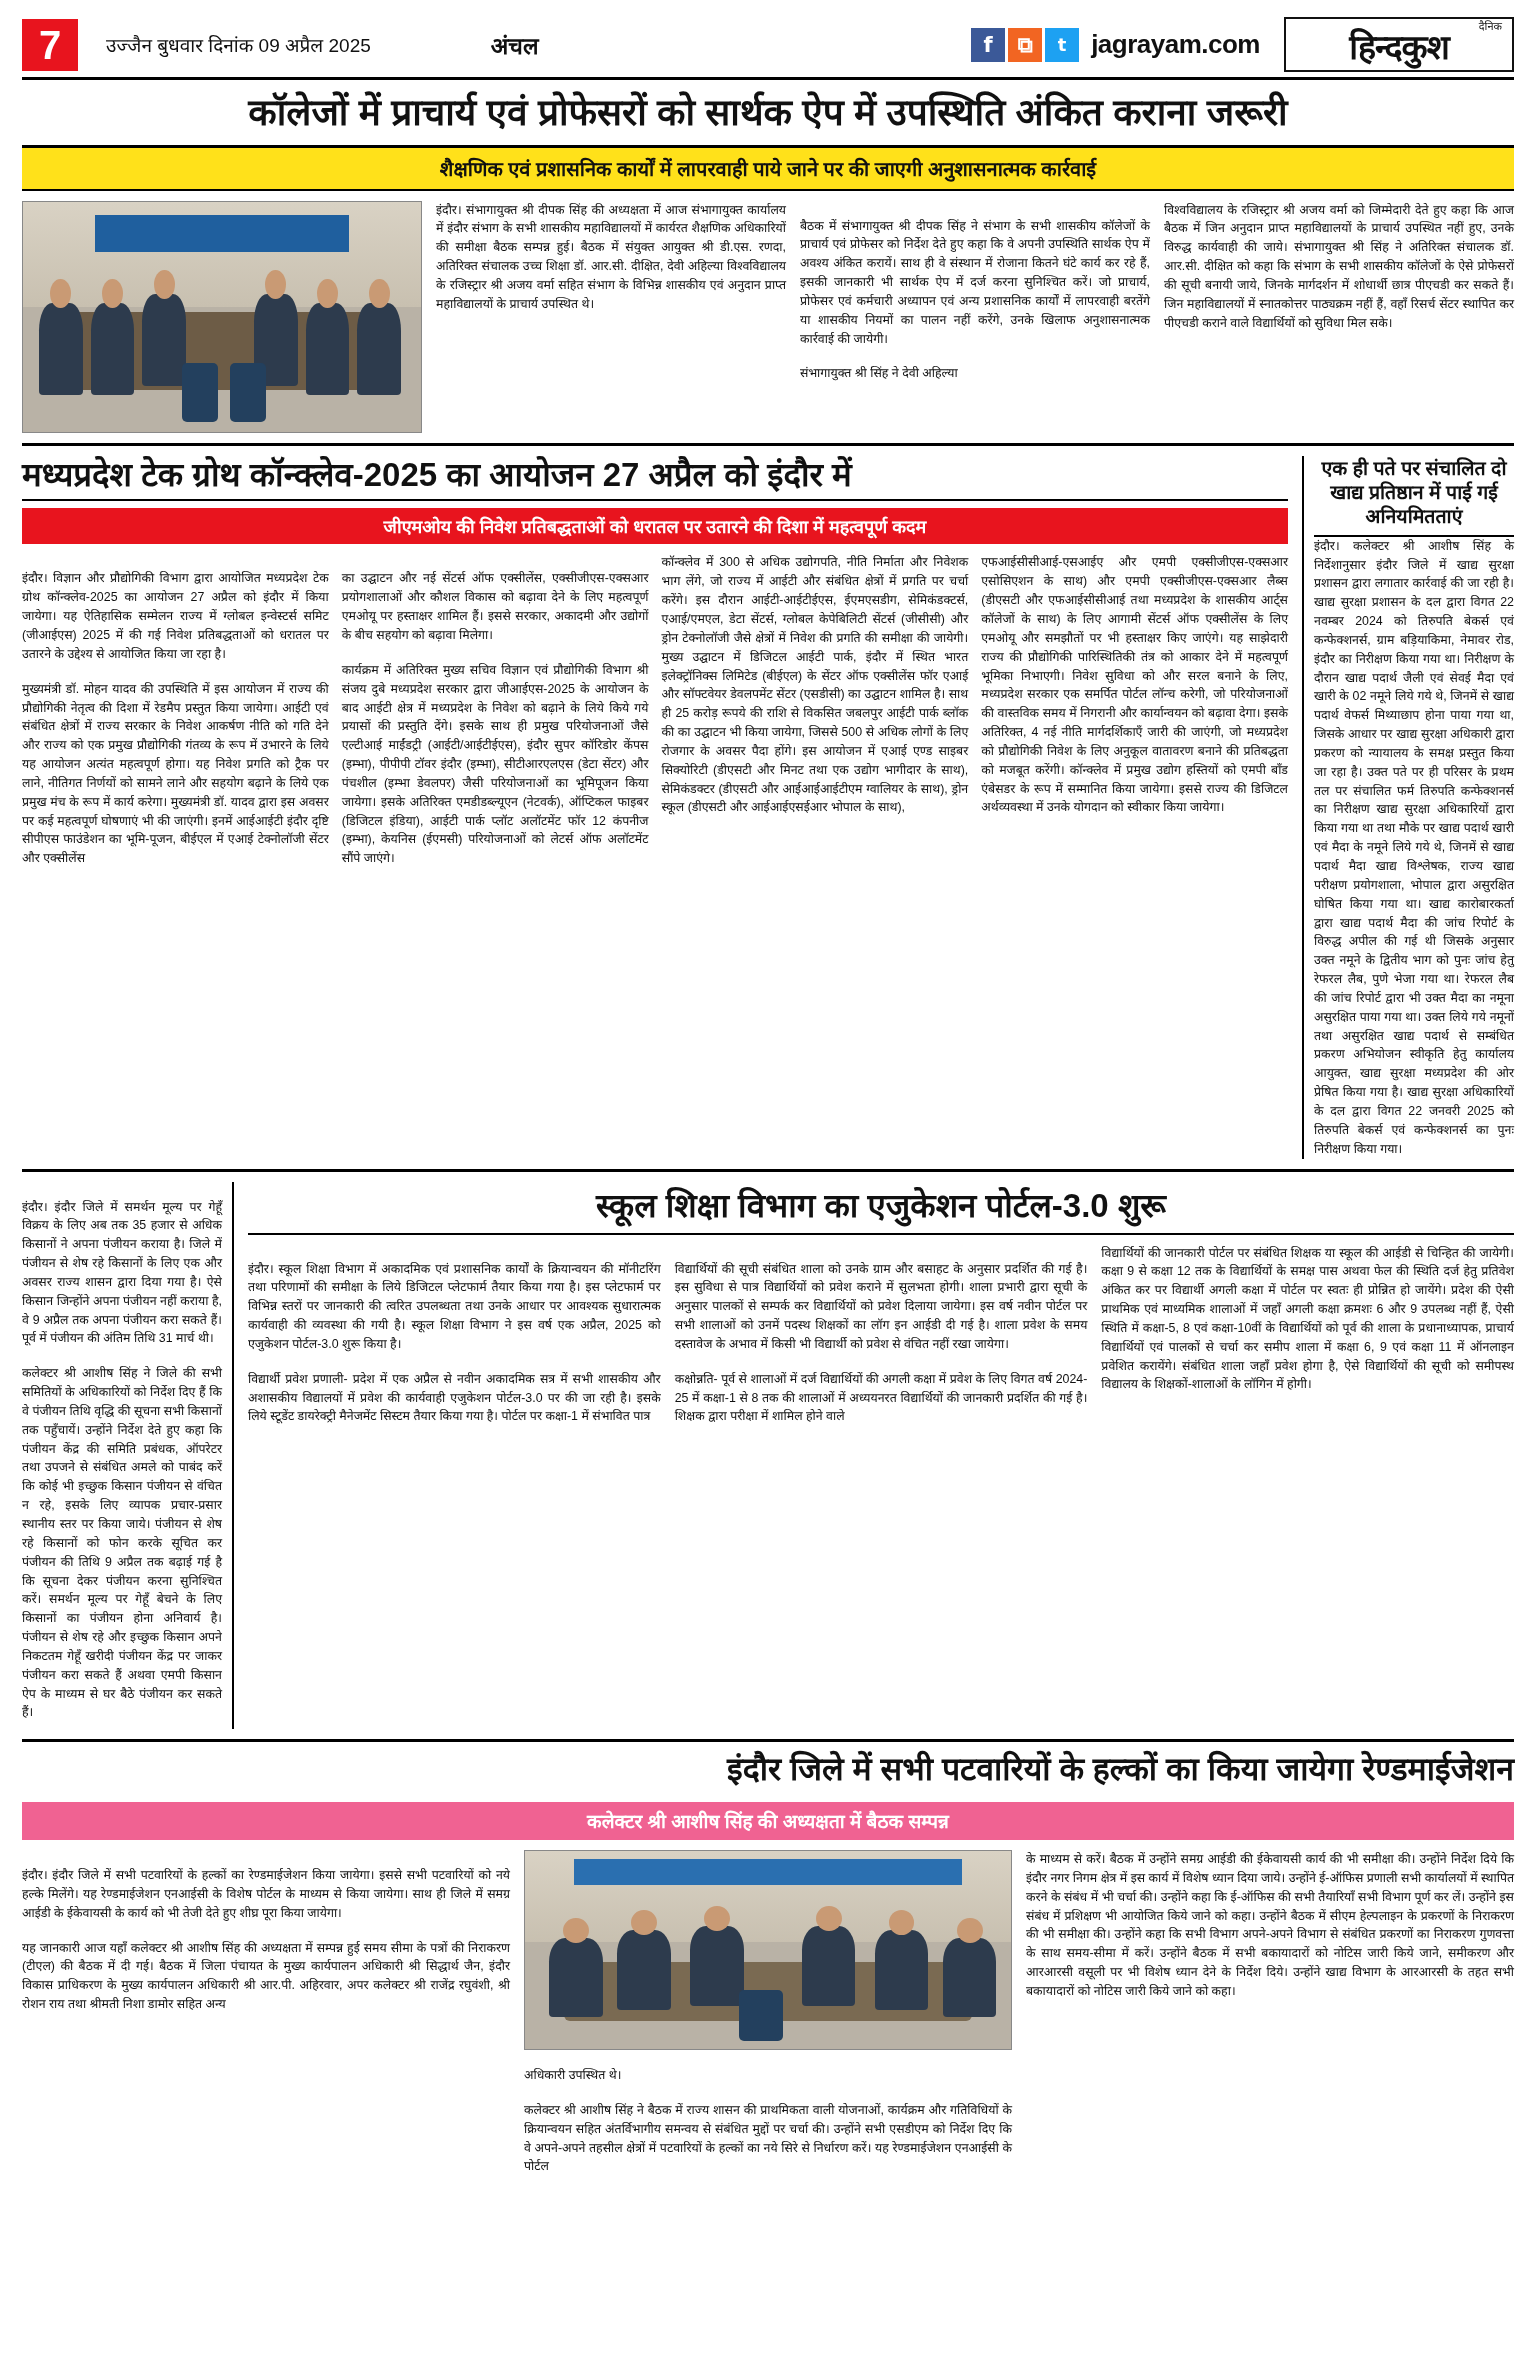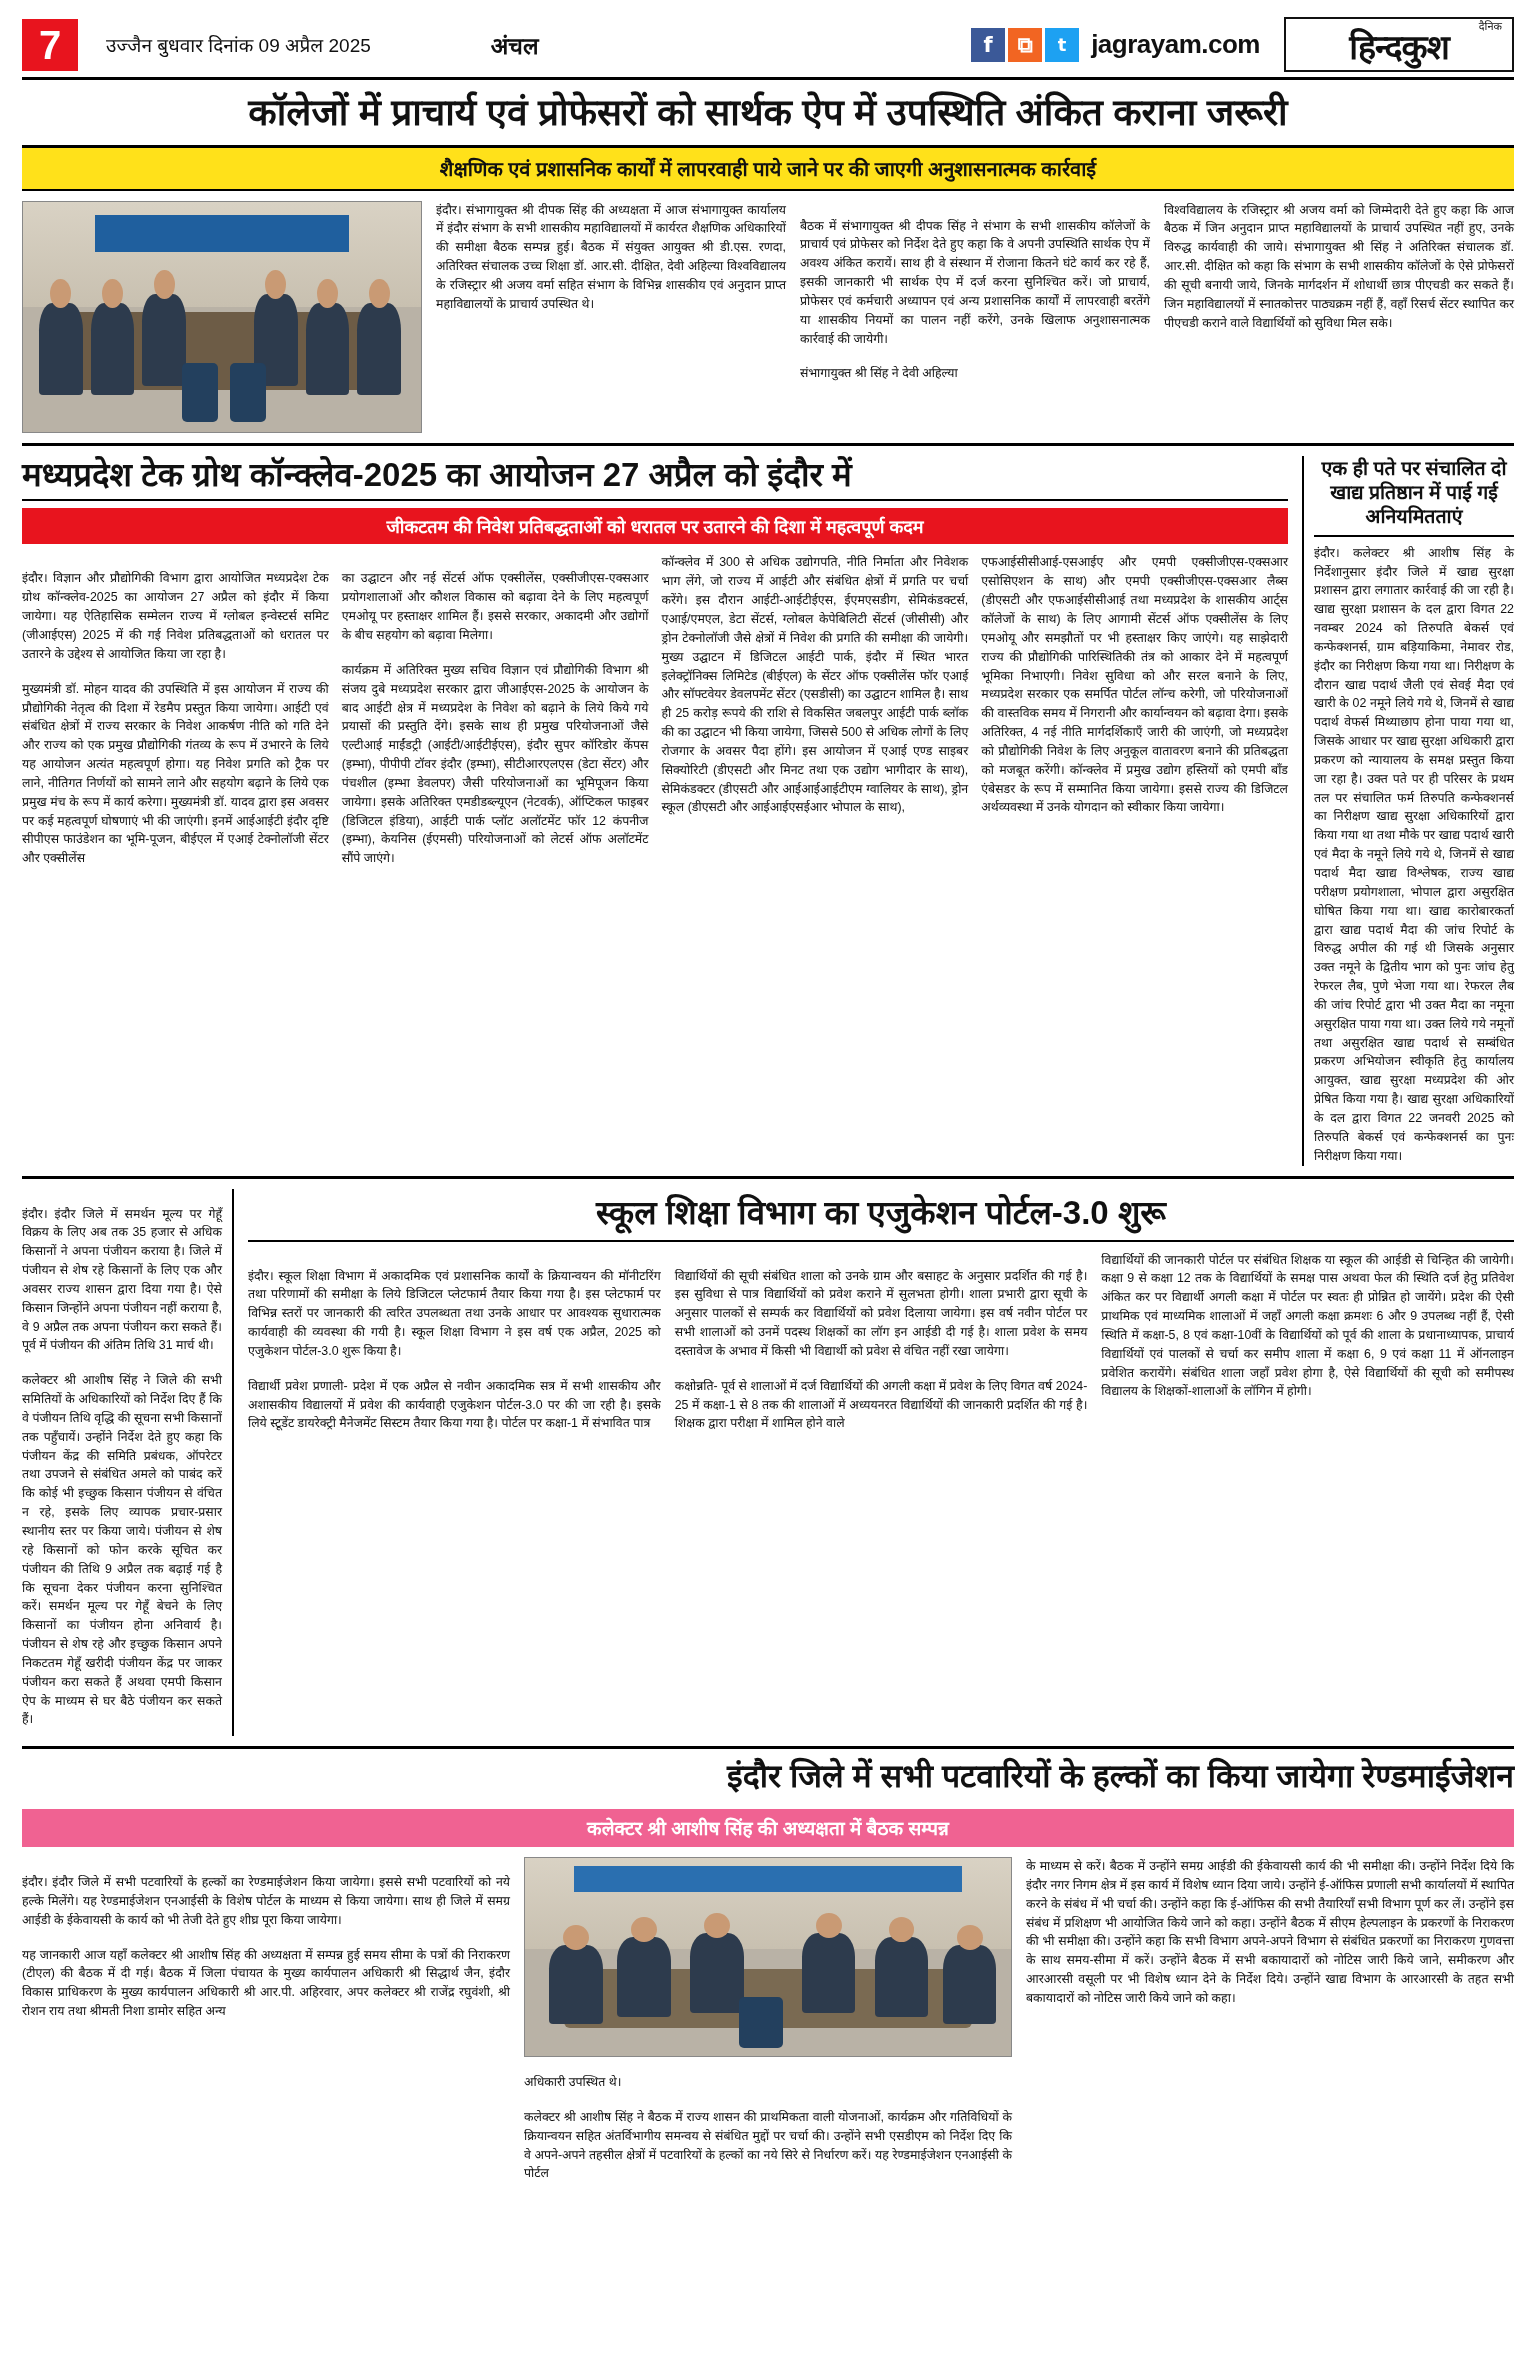--- a/index.html
+++ b/index.html
@@ -163,21 +163,20 @@
     padding-left: 10px;
   }
   .side-headline {
     font-size: 19.5px;
     font-weight: bold;
     text-align: center;
     line-height: 1.25;
     color: #111;
     border-bottom: 2px solid #000;
     padding-bottom: 6px;
-    margin-bottom: 7px;
   }
 
   
   .story3-wrap {
     display: grid;
     grid-template-columns: 212px 1fr;
     gap: 14px;
     margin-top: 10px;
     border-top: 3px solid #000;
     padding-top: 10px;
@@ -301,21 +300,21 @@
     <div class="col-text">
         <p>बैठक में संभागायुक्त श्री दीपक सिंह ने संभाग के सभी शासकीय कॉलेजों के प्राचार्य एवं प्रोफेसर को निर्देश देते हुए कहा कि वे अपनी उपस्थिति सार्थक ऐप में अवश्य अंकित करायें। साथ ही वे संस्थान में रोजाना कितने घंटे कार्य कर रहे हैं, इसकी जानकारी भी सार्थक ऐप में दर्ज करना सुनिश्चित करें। जो प्राचार्य, प्रोफेसर एवं कर्मचारी अध्यापन एवं अन्य प्रशासनिक कार्यों में लापरवाही बरतेंगे या शासकीय नियमों का पालन नहीं करेंगे, उनके खिलाफ अनुशासनात्मक कार्रवाई की जायेगी।</p>
         <p>संभागायुक्त श्री सिंह ने देवी अहिल्या</p>
       </div>
     <div class="col-text">विश्वविद्यालय के रजिस्ट्रार श्री अजय वर्मा को जिम्मेदारी देते हुए कहा कि आज बैठक में जिन अनुदान प्राप्त महाविद्यालयों के प्राचार्य उपस्थित नहीं हुए, उनके विरुद्ध कार्यवाही की जाये। संभागायुक्त श्री सिंह ने अतिरिक्त संचालक डॉ. आर.सी. दीक्षित को कहा कि संभाग के सभी शासकीय कॉलेजों के ऐसे प्रोफेसरों की सूची बनायी जाये, जिनके मार्गदर्शन में शोधार्थी छात्र पीएचडी कर सकते हैं। जिन महाविद्यालयों में स्नातकोत्तर पाठ्यक्रम नहीं हैं, वहाँ रिसर्च सेंटर स्थापित कर पीएचडी कराने वाले विद्यार्थियों को सुविधा मिल सके।</div>
   </div>
 
   <div class="mid-wrap">
     <div class="mid-left">
       <div class="headline2">मध्यप्रदेश टेक ग्रोथ कॉन्क्लेव-2025 का आयोजन 27 अप्रैल को इंदौर में</div>
-      <div class="red-bar">जीकटतम की निवेश प्रतिबद्धताओं को धरातल पर उतारने की दिशा में महत्वपूर्ण कदम</div>
+      <div class="red-bar">जीएमओय की निवेश प्रतिबद्धताओं को धरातल पर उतारने की दिशा में महत्वपूर्ण कदम</div>
       <div class="cols4">
         <div class="col-text">
             <p>इंदौर। विज्ञान और प्रौद्योगिकी विभाग द्वारा आयोजित मध्यप्रदेश टेक ग्रोथ कॉन्क्लेव-2025 का आयोजन 27 अप्रैल को इंदौर में किया जायेगा। यह ऐतिहासिक सम्मेलन राज्य में ग्लोबल इन्वेस्टर्स समिट (जीआईएस) 2025 में की गई निवेश प्रतिबद्धताओं को धरातल पर उतारने के उद्देश्य से आयोजित किया जा रहा है।</p>
             <p>मुख्यमंत्री डॉ. मोहन यादव की उपस्थिति में इस आयोजन में राज्य की प्रौद्योगिकी नेतृत्व की दिशा में रेडमैप प्रस्तुत किया जायेगा। आईटी एवं संबंधित क्षेत्रों में राज्य सरकार के निवेश आकर्षण नीति को गति देने और राज्य को एक प्रमुख प्रौद्योगिकी गंतव्य के रूप में उभारने के लिये यह आयोजन अत्यंत महत्वपूर्ण होगा। यह निवेश प्रगति को ट्रैक पर लाने, नीतिगत निर्णयों को सामने लाने और सहयोग बढ़ाने के लिये एक प्रमुख मंच के रूप में कार्य करेगा। मुख्यमंत्री डॉ. यादव द्वारा इस अवसर पर कई महत्वपूर्ण घोषणाएं भी की जाएंगी। इनमें आईआईटी इंदौर दृष्टि सीपीएस फाउंडेशन का भूमि-पूजन, बीईएल में एआई टेक्नोलॉजी सेंटर और एक्सीलेंस</p>
           </div>
         <div class="col-text">
             <p>का उद्घाटन और नई सेंटर्स ऑफ एक्सीलेंस, एक्सीजीएस-एक्सआर प्रयोगशालाओं और कौशल विकास को बढ़ावा देने के लिए महत्वपूर्ण एमओयू पर हस्ताक्षर शामिल हैं। इससे सरकार, अकादमी और उद्योगों के बीच सहयोग को बढ़ावा मिलेगा।</p>
             <p>कार्यक्रम में अतिरिक्त मुख्य सचिव विज्ञान एवं प्रौद्योगिकी विभाग श्री संजय दुबे मध्यप्रदेश सरकार द्वारा जीआईएस-2025 के आयोजन के बाद आईटी क्षेत्र में मध्यप्रदेश के निवेश को बढ़ाने के लिये किये गये प्रयासों की प्रस्तुति देंगे। इसके साथ ही प्रमुख परियोजनाओं जैसे एल्टीआई माईंडट्री (आईटी/आईटीईएस), इंदौर सुपर कॉरिडोर केंपस (इम्भा), पीपीपी टॉवर इंदौर (इम्भा), सीटीआरएलएस (डेटा सेंटर) और पंचशील (इम्भा डेवलपर) जैसी परियोजनाओं का भूमिपूजन किया जायेगा। इसके अतिरिक्त एमडीडब्ल्यूएन (नेटवर्क), ऑप्टिकल फाइबर (डिजिटल इंडिया), आईटी पार्क प्लॉट अलॉटमेंट फॉर 12 कंपनीज (इम्भा), केयनिस (ईएमसी) परियोजनाओं को लेटर्स ऑफ अलॉटमेंट सौंपे जाएंगे।</p>
           </div>
         <div class="col-text">कॉन्क्लेव में 300 से अधिक उद्योगपति, नीति निर्माता और निवेशक भाग लेंगे, जो राज्य में आईटी और संबंधित क्षेत्रों में प्रगति पर चर्चा करेंगे। इस दौरान आईटी-आईटीईएस, ईएमएसडीग, सेमिकंडक्टर्स, एआई/एमएल, डेटा सेंटर्स, ग्लोबल केपेबिलिटी सेंटर्स (जीसीसी) और ड्रोन टेक्नोलॉजी जैसे क्षेत्रों में निवेश की प्रगति की समीक्षा की जायेगी। मुख्य उद्घाटन में डिजिटल आईटी पार्क, इंदौर में स्थित भारत इलेक्ट्रॉनिक्स लिमिटेड (बीईएल) के सेंटर ऑफ एक्सीलेंस फॉर एआई और सॉफ्टवेयर डेवलपमेंट सेंटर (एसडीसी) का उद्घाटन शामिल है। साथ ही 25 करोड़ रूपये की राशि से विकसित जबलपुर आईटी पार्क ब्लॉक की का उद्घाटन भी किया जायेगा, जिससे 500 से अधिक लोगों के लिए रोजगार के अवसर पैदा होंगे। इस आयोजन में एआई एण्ड साइबर सिक्योरिटी (डीएसटी और मिनट तथा एक उद्योग भागीदार के साथ), सेमिकंडक्टर (डीएसटी और आईआईआईटीएम ग्वालियर के साथ), ड्रोन स्कूल (डीएसटी और आईआईएसईआर भोपाल के साथ),</div>

